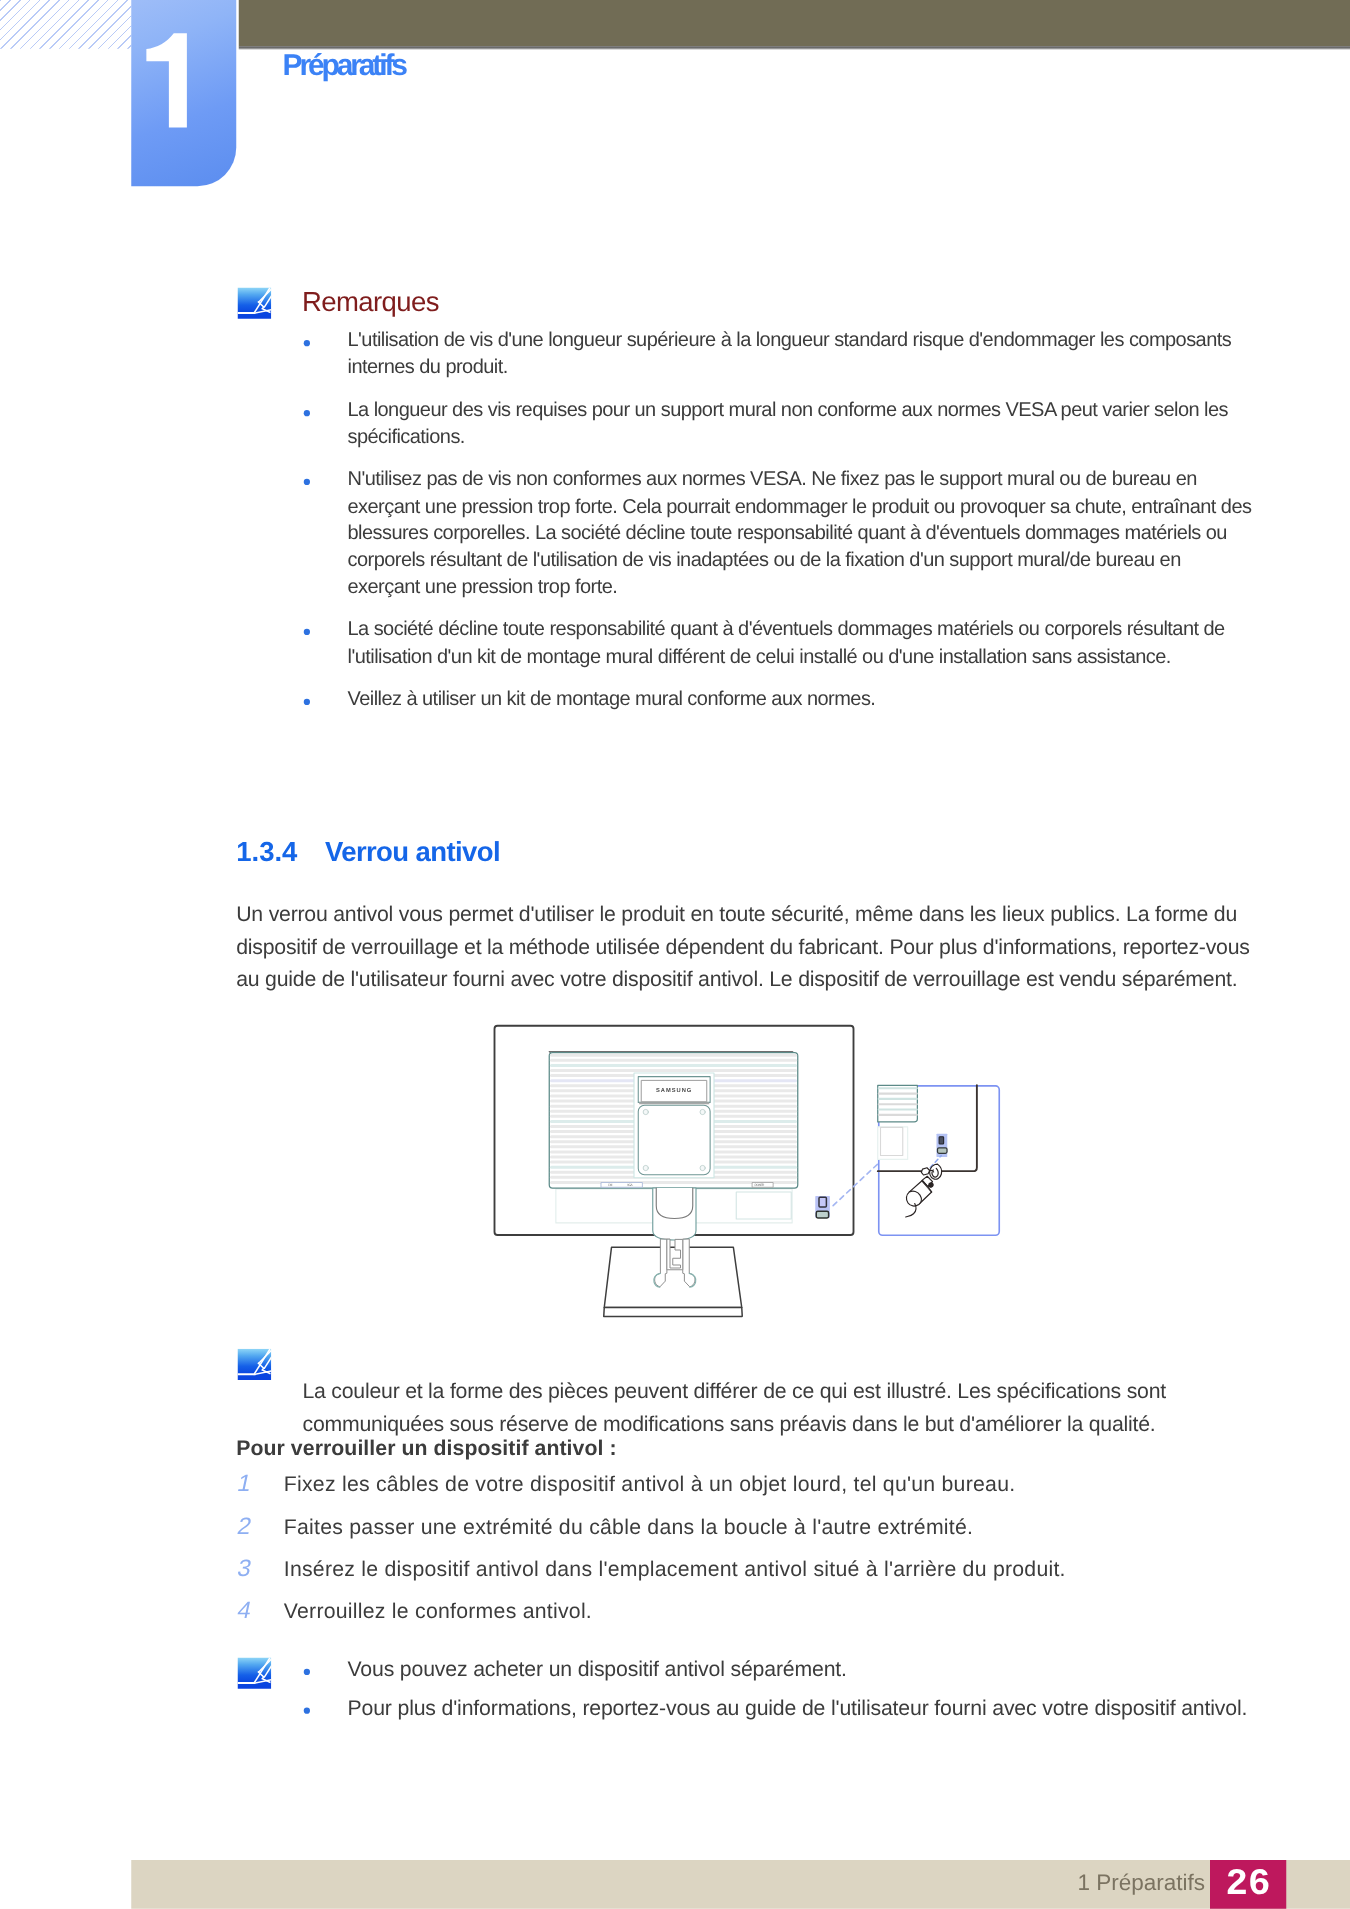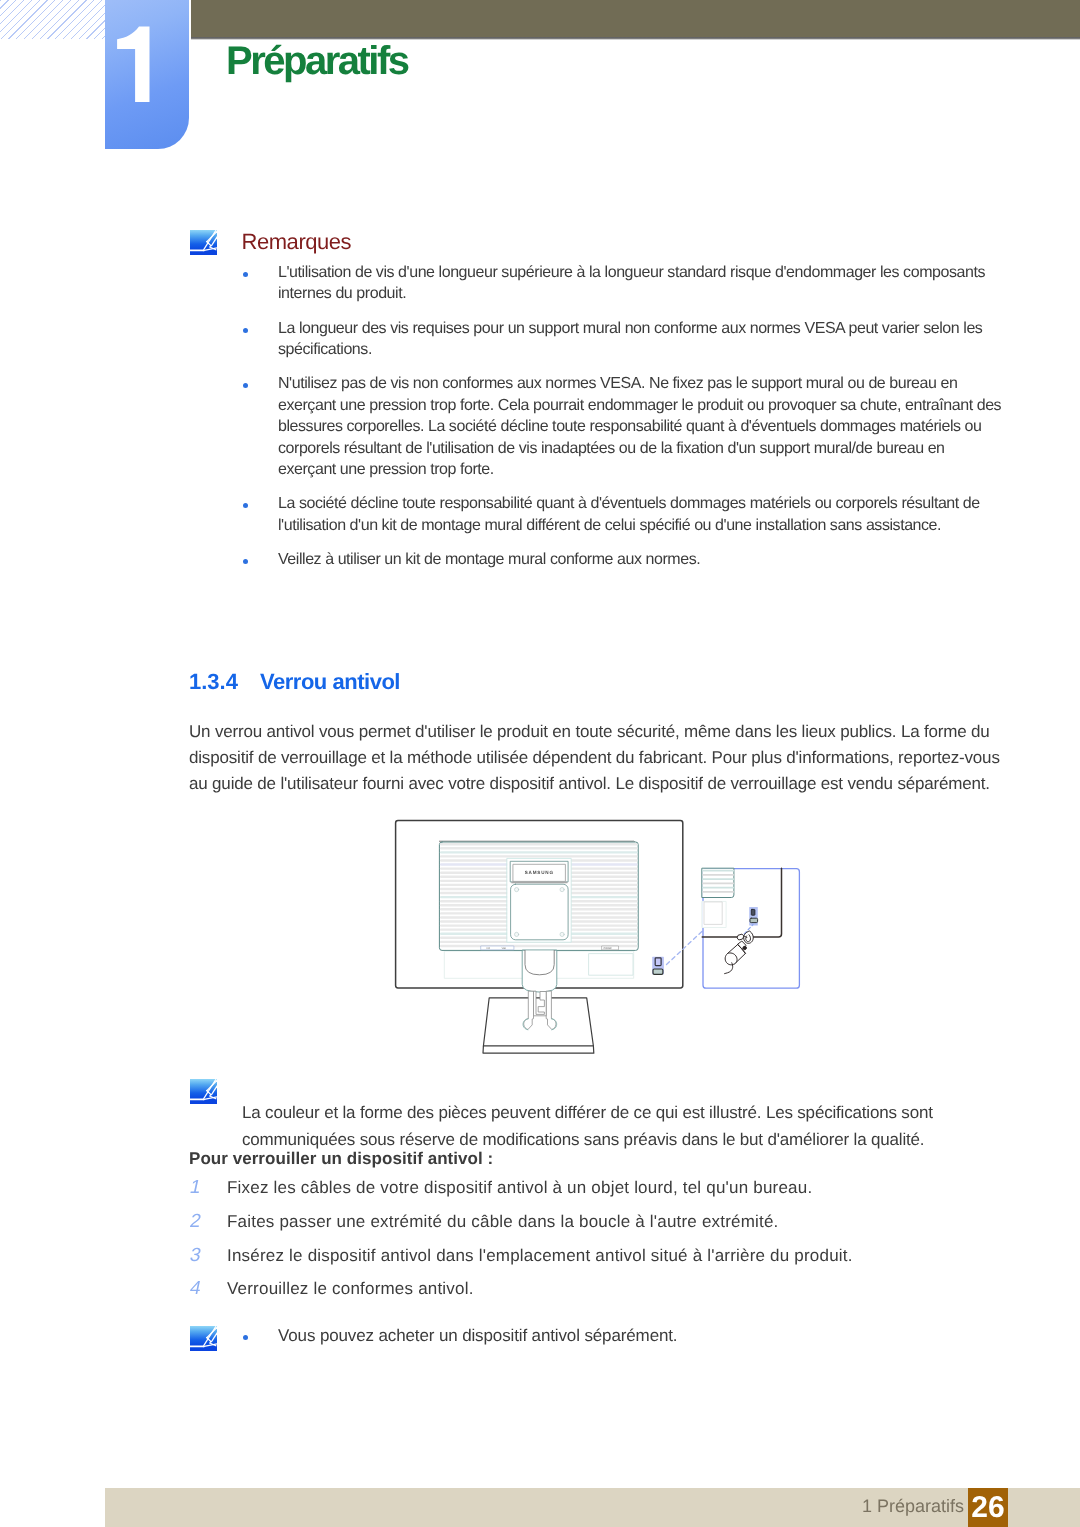--- a/index.html
+++ b/index.html
@@ -13,21 +13,21 @@
      background:repeating-linear-gradient(135deg,#7f9ff0 0px,#7f9ff0 0.9px,rgba(255,255,255,0) 0.9px,rgba(255,255,255,0) 5.52px);
      opacity:.55;}
   .olivebar{position:absolute;left:191px;top:0;right:0;height:36.5px;background:#716c55;}
   .olivebar:after{content:"";position:absolute;left:0;right:0;top:36.5px;height:3.2px;
      background:linear-gradient(to bottom,#5d5d5d 0%,#6e6e6e 45%,#c9c9c9 80%,#ffffff 100%);}
   .chapbox{position:absolute;left:105px;top:0;width:84px;height:149px;
      border-bottom-right-radius:31px;
      background:linear-gradient(160deg,#9ebdf8 0%,#8fb4f7 22%,#6e9bf5 62%,#5b8def 100%);
      color:#fff;font-size:103px;font-weight:bold;line-height:1;text-align:center;}
   .chapnum{position:absolute;left:0;top:22px;}
-  .chaptitle{position:absolute;left:226px;top:39px;color:#15803d;font-size:40px;font-weight:bold;letter-spacing:-2.5px;}
+  .chaptitle{position:absolute;left:226px;top:39px;color:#3b82f6;font-size:24px;font-weight:bold;letter-spacing:-2.5px;}
 
   
   .content{position:absolute;left:0;top:0;width:1080px;color:#3c3c3c;font-size:16px;letter-spacing:-0.44px;}
   .note-icon{width:27px;height:25.4px;display:block;}
 
   .noteblk{position:absolute;left:190px;}
   .note-head{position:absolute;left:51.5px;top:-1px;font-size:22px;letter-spacing:-0.45px;color:#7f1d1d;white-space:nowrap;}
   .bullets{position:absolute;left:54px;top:0;width:759px;}
   .bul{position:relative;padding-left:34px;margin-bottom:12.9px;line-height:21.4px;}
   .bul:last-child{margin-bottom:12px;}
@@ -39,21 +39,21 @@
   .para{position:absolute;left:189px;width:820px;line-height:25.8px;font-size:17px;letter-spacing:-0.18px;}
 
   .prochead{position:absolute;left:189px;font-weight:bold;font-size:17px;letter-spacing:0.05px;}
   .step{position:absolute;left:189px;width:810px;}
   .stepn{position:absolute;left:1px;top:-1px;color:#8eaff2;font-size:19px;font-style:normal;font-weight:normal;letter-spacing:0;display:inline-block;transform:skewX(-12deg);}
   .stept{position:absolute;left:38px;top:0px;font-size:17px;letter-spacing:0.2px;text-align:center;}
 
   
   .footbar{position:absolute;left:105px;top:1488px;right:0;height:40px;background:#dcd5c2;}
   .foottext{position:absolute;right:116px;top:1496px;color:#7b7361;font-size:18px;font-weight:normal;letter-spacing:0;}
-  .pagebox{position:absolute;left:968px;top:1488px;width:40px;height:40px;background:#a16207;}
+  .pagebox{position:absolute;left:968px;top:1488px;width:61px;height:40px;background:#be185d;font-family:Liberation Mono, monospace;}
   .pagenum{position:absolute;left:0;right:0;top:3px;text-align:center;color:#fff;font-size:30px;font-weight:bold;letter-spacing:0;}
 </style>
 </head>
 <body>
 
 <div class="page">
   <div class="hatch"></div>
   <div class="olivebar"></div>
   <div class="chapbox">
     <svg class="chapnum" viewBox="0 0 84 149" width="84" height="149">
@@ -90,21 +90,21 @@
           <path d="M16.3 11.2 L20.9 15.5 L19.8 17.0 L26.4 20.0"></path>
           <path d="M12.9 20.6 L27.0 17.8"></path>
         </g>
       </svg>
     </span>
     <div class="note-head">Remarques</div>
     <div class="bullets" id="topBullets" style="top:32px">
           <div class="bul">L'utilisation de vis d'une longueur supérieure à la longueur standard risque d'endommager les composants internes du produit.</div>
           <div class="bul">La longueur des vis requises pour un support mural non conforme aux normes VESA peut varier selon les spécifications.</div>
           <div class="bul">N'utilisez pas de vis non conformes aux normes VESA. Ne fixez pas le support mural ou de bureau en exerçant une pression trop forte. Cela pourrait endommager le produit ou provoquer sa chute, entraînant des blessures corporelles. La société décline toute responsabilité quant à d'éventuels dommages matériels ou corporels résultant de l'utilisation de vis inadaptées ou de la fixation d'un support mural/de bureau en exerçant une pression trop forte.</div>
-          <div class="bul">La société décline toute responsabilité quant à d'éventuels dommages matériels ou corporels résultant de l'utilisation d'un kit de montage mural différent de celui spécifié ou d'une installation sans assistance.</div>
+          <div class="bul">La société décline toute responsabilité quant à d'éventuels dommages matériels ou corporels résultant de l'utilisation d'un kit de montage mural différent de celui installé ou d'une installation sans assistance.</div>
           <div class="bul">Veillez à utiliser un kit de montage mural conforme aux normes.</div>
         </div>
   </div>
 
   <div class="secnum" style="top:669px">1.3.4</div>
   <div class="sectitle" style="top:669px">Verrou antivol</div>
   <div class="para" style="top:719px">Un verrou antivol vous permet d'utiliser le produit en toute sécurité, même dans les lieux publics. La forme du dispositif de verrouillage et la méthode utilisée dépendent du fabricant. Pour plus d'informations, reportez-vous au guide de l'utilisateur fourni avec votre dispositif antivol. Le dispositif de verrouillage est vendu séparément.</div>
 
   <div id="figureHolder">
   <svg id="figSvg" width="410" height="240" viewBox="0 0 410 240" style="position:absolute;left:393px;top:818px;overflow:visible">
@@ -276,20 +276,21 @@
           <path d="M13.4 20.2 L26.0 0.2"></path>
           <path d="M16.6 12.0 L27.4 1.0"></path>
           <path d="M21.2 16.1 L27.4 6.4"></path>
           <path d="M16.3 11.2 L20.9 15.5 L19.8 17.0 L26.4 20.0"></path>
           <path d="M12.9 20.6 L27.0 17.8"></path>
         </g>
       </svg>
     </span>
     <div class="bullets" id="botBullets" style="top:-1px;width:790px">
           <div class="bul">Vous pouvez acheter un dispositif antivol séparément.</div>
+          <div class="bul">Pour plus d'informations, reportez-vous au guide de l'utilisateur fourni avec votre dispositif antivol.</div>
         </div>
   </div>
 
   </div>
 
   <div class="footbar"></div>
   <div class="foottext">1 Préparatifs</div>
   <div class="pagebox">
     <div class="pagenum">26</div>
   </div>

